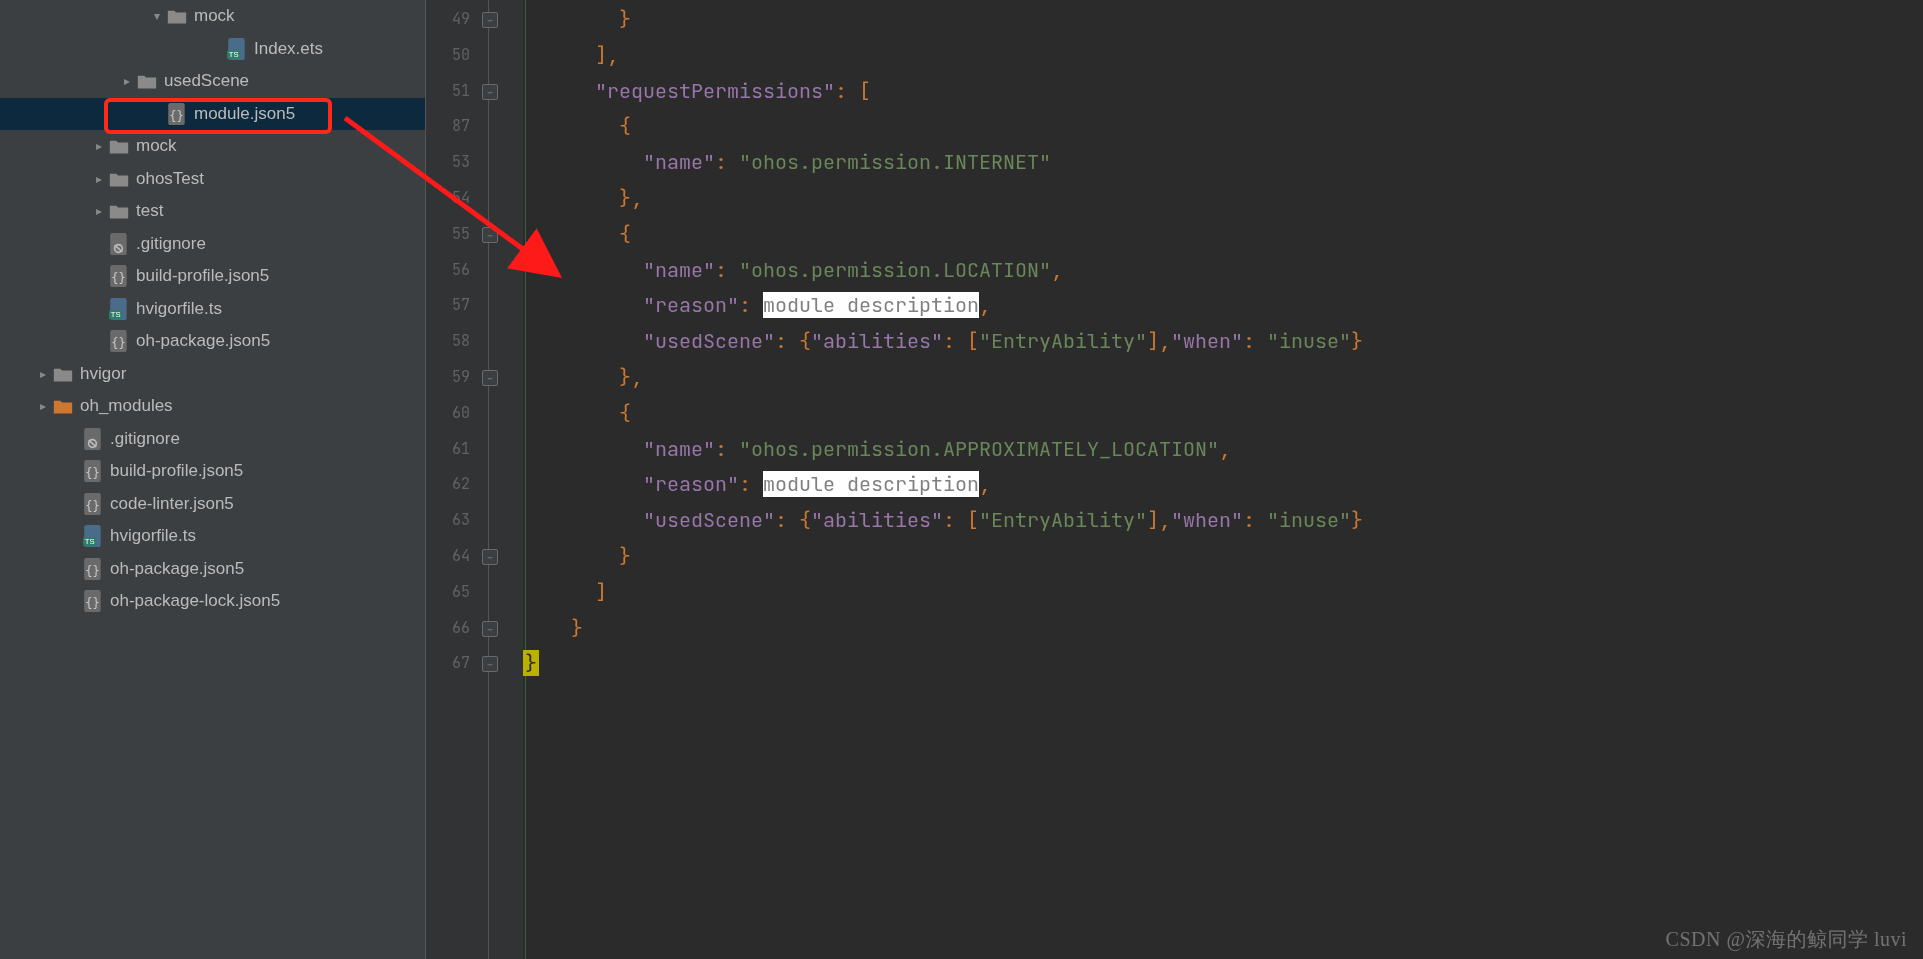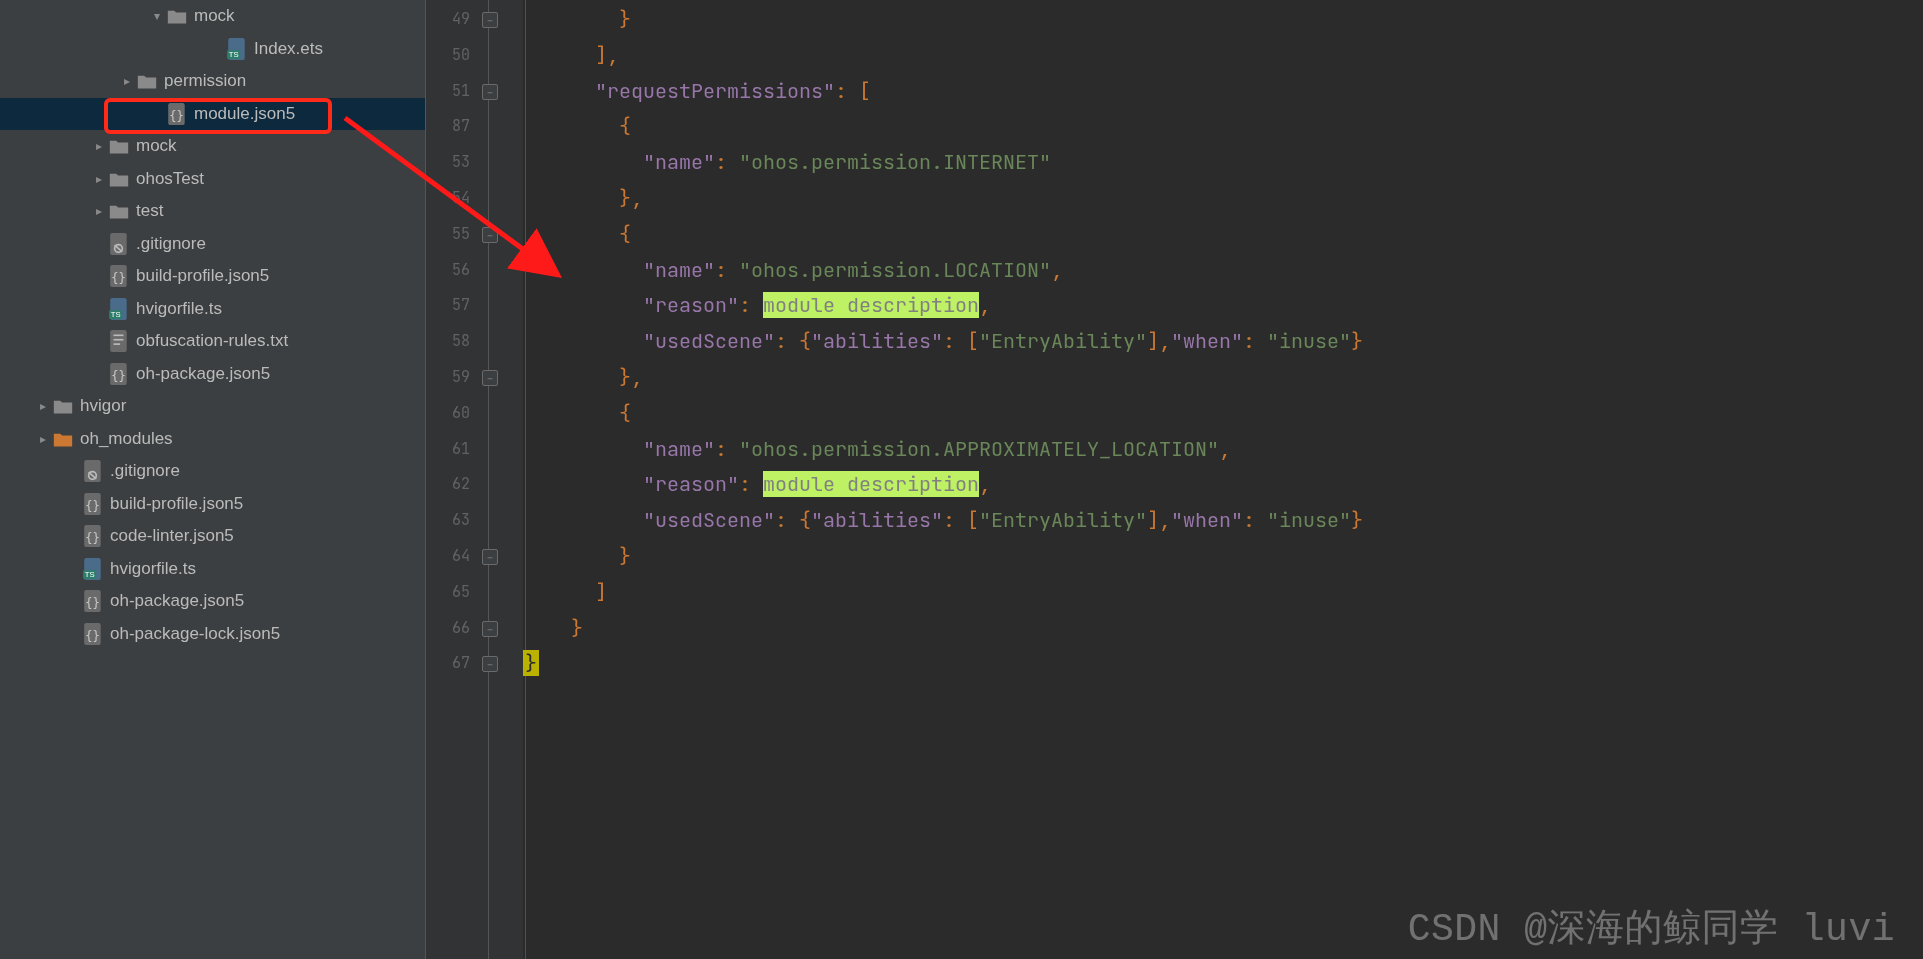--- a/index.html
+++ b/index.html
@@ -93,31 +93,31 @@
     position:relative;
     padding-top:2px;
     line-height:35.8px;
     white-space:pre;
     font-family:inherit;
     color:#a9b7c6;
   }
   .k  { color:#9876aa; } 
   .p  { color:#cc7832; } 
   .s  { color:#6a8759; } 
-  .dim{ color:#808080; background:#bef264; }
+  .dim{ color:#808080; background:#ffffff; }
   .caret-brace {
     background:#bbb200; color:#2b2b2b; padding:0 2px;
   }
   
   svg.arrow { position:absolute; left:0; top:0; pointer-events:none; }
   
   .watermark {
-    position:absolute; right:28px; bottom:6px;
+    position:absolute; right:16px; bottom:6px;
     color:rgba(230,230,230,.38);
-    font-size:38px; font-family:Liberation Mono, monospace;
+    font-size:20px; font-family:Liberation Serif, serif;
     font-weight:500;
     letter-spacing:.5px;
   }
 </style>
 </head>
 <body>
 
 <div class="tree">
   <div id="tree-rows">
       <div class="tree-row" style="padding-left: 150px;">
@@ -140,21 +140,21 @@
         </span>
         <span class="label">Index.ets</span>
       </div>
       <div class="tree-row" style="padding-left: 120px;">
         <span class="chev">▸</span>
         <span class="icon">
           <svg viewBox="0 0 24 20">
             <path fill="#8a8a8a" d="M2 4h7l2 2h11v12H2z"></path>
           </svg>
         </span>
-        <span class="label">permission</span>
+        <span class="label">usedScene</span>
       </div>
       <div class="tree-row selected" style="padding-left: 150px;">
         <span class="chev"></span>
         <span class="icon">
           <svg viewBox="0 0 20 22">
             <rect x="2" y="1" width="15" height="20" rx="2" fill="#6a6a6a"></rect>
             <text x="9.5" y="16" font-size="11" fill="#c9c9c9" text-anchor="middle" font-family="monospace">{}</text>
           </svg>
         </span>
         <span class="label">module.json5</span>
@@ -210,32 +210,20 @@
       <div class="tree-row" style="padding-left: 92px;">
         <span class="chev"></span>
         <span class="icon">
           <svg viewBox="0 0 20 22">
             <rect x="2" y="1" width="15" height="20" rx="2" fill="#4a6b8a"></rect>
             <rect x="1" y="12" width="12" height="8" rx="1" fill="#2e7d6b"></rect>
             <text x="7" y="18.5" font-size="7" fill="#fff" text-anchor="middle" font-family="sans-serif">TS</text>
           </svg>
         </span>
         <span class="label">hvigorfile.ts</span>
-      </div>
-      <div class="tree-row" style="padding-left: 92px;">
-        <span class="chev"></span>
-        <span class="icon">
-          <svg viewBox="0 0 20 22">
-            <rect x="2" y="1" width="15" height="20" rx="2" fill="#6a6a6a"></rect>
-            <rect x="5" y="5" width="9" height="1.5" fill="#bbb"></rect>
-            <rect x="5" y="9" width="9" height="1.5" fill="#bbb"></rect>
-            <rect x="5" y="13" width="6" height="1.5" fill="#bbb"></rect>
-          </svg>
-        </span>
-        <span class="label">obfuscation-rules.txt</span>
       </div>
       <div class="tree-row" style="padding-left: 92px;">
         <span class="chev"></span>
         <span class="icon">
           <svg viewBox="0 0 20 22">
             <rect x="2" y="1" width="15" height="20" rx="2" fill="#6a6a6a"></rect>
             <text x="9.5" y="16" font-size="11" fill="#c9c9c9" text-anchor="middle" font-family="monospace">{}</text>
           </svg>
         </span>
         <span class="label">oh-package.json5</span>

